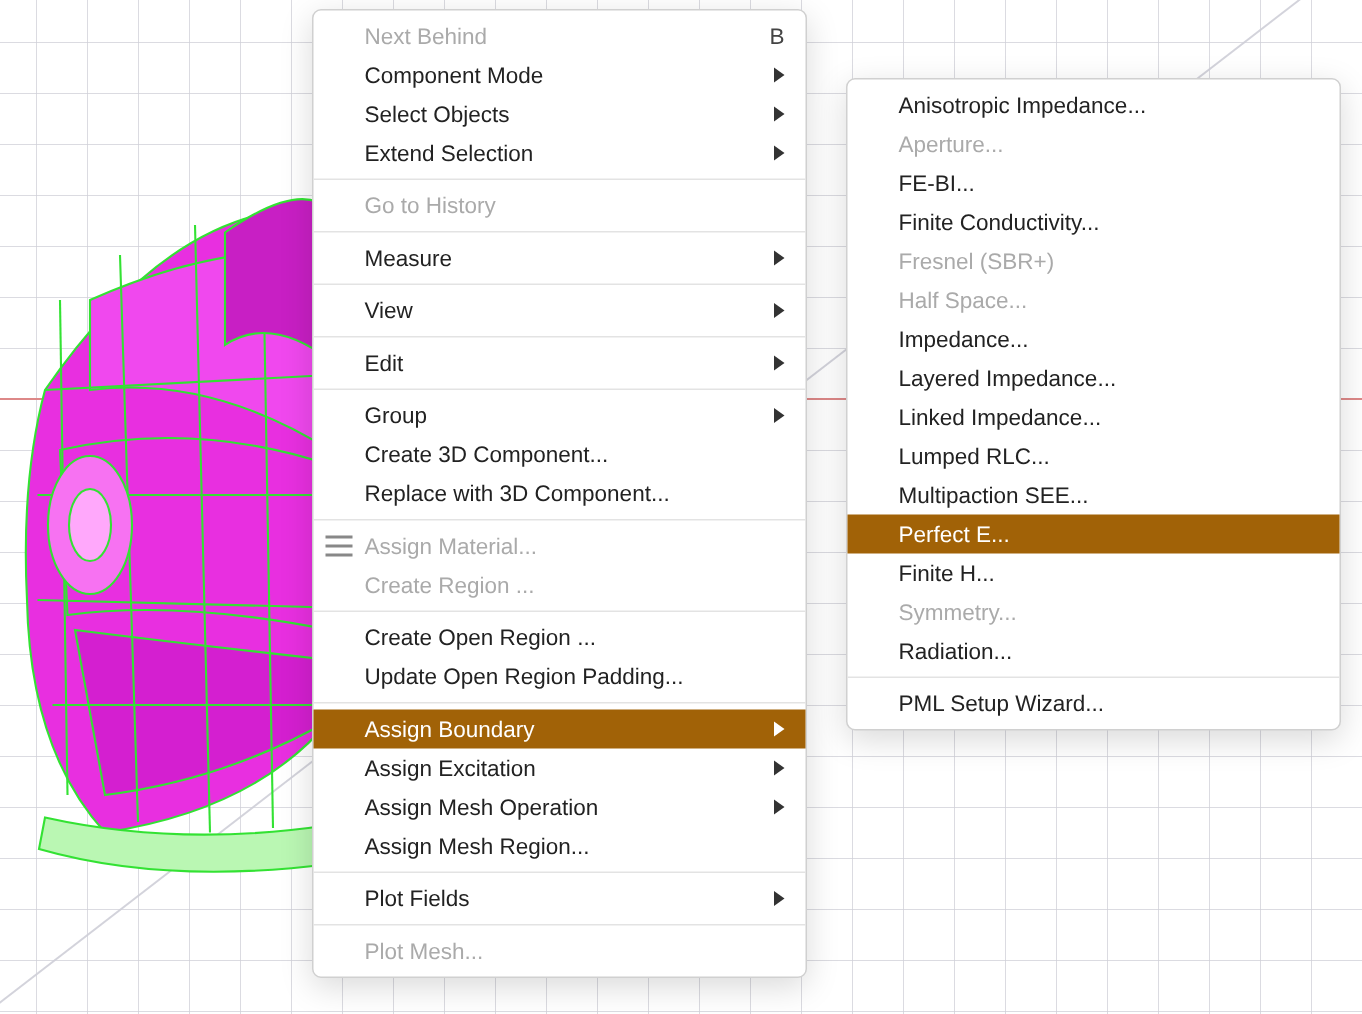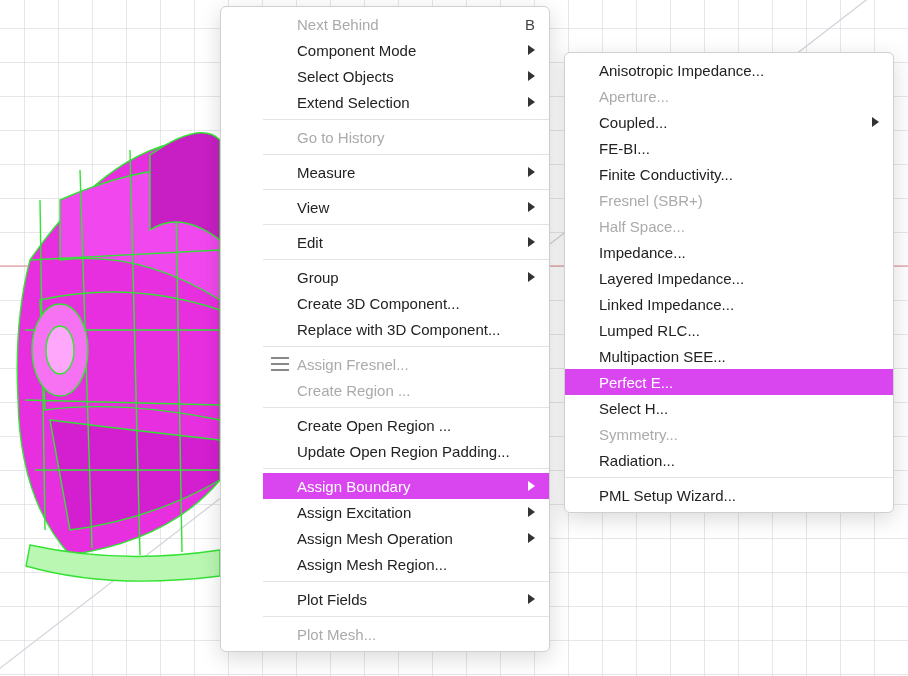--- a/index.html
+++ b/index.html
@@ -22,23 +22,22 @@
   .context-menu {
     position: absolute;
     background: #ffffff;
     border: 1px solid #d0d0d0;
     border-radius: 6px;
     box-shadow: 0 6px 22px rgba(0,0,0,0.15);
     padding: 4px 0;
     min-width: 330px;
   }
   .menu-primary {
-    left: 220px; top: 6px;
+    left: 208px; top: 6px;
     width: 316px;
-    padding-left: 42px;
   }
   .menu-secondary {
     left: 564px; top: 52px;
     width: 282px;
   }
   .menu-item {
     display: flex;
     align-items: center;
     height: 26px;
     padding: 0 14px 0 34px;
@@ -51,21 +50,21 @@
   .menu-item .shortcut { color: #444; padding-left: 20px; }
   .menu-item .arrow {
     width: 0; height: 0;
     border-top: 5px solid transparent;
     border-bottom: 5px solid transparent;
     border-left: 7px solid #333;
     margin-left: 8px;
   }
   .menu-item.disabled { color: #aaaaaa; }
   .menu-item.highlight {
-    background: #d946ef;
+    background: #a16207;
     color: #fff;
   }
   .menu-item.highlight .arrow { border-left-color: #fff; }
   .separator {
     height: 1px;
     background: #e3e3e3;
     margin: 4px 0;
   }
   .menu-icon {
     position: absolute;
@@ -175,21 +174,21 @@
     <div class="menu-item">
       <span class="label">Replace with 3D Component...</span>
     </div>
     <div class="separator"></div>
     <div class="menu-item disabled">
       <div class="menu-icon">
         <span></span>
         <span></span>
         <span></span>
       </div>
-      <span class="label">Assign Fresnel...</span>
+      <span class="label">Assign Material...</span>
     </div>
     <div class="menu-item disabled">
       <span class="label">Create Region ...</span>
     </div>
     <div class="separator"></div>
     <div class="menu-item">
       <span class="label">Create Open Region ...</span>
     </div>
     <div class="menu-item">
       <span class="label">Update Open Region Padding...</span>
@@ -222,24 +221,20 @@
   </div>
 
 <div class="context-menu menu-secondary" id="menu-secondary">
     <div class="menu-item">
       <span class="label">Anisotropic Impedance...</span>
     </div>
     <div class="menu-item disabled">
       <span class="label">Aperture...</span>
     </div>
     <div class="menu-item">
-      <span class="label">Coupled...</span>
-      <span class="arrow"></span>
-    </div>
-    <div class="menu-item">
       <span class="label">FE-BI...</span>
     </div>
     <div class="menu-item">
       <span class="label">Finite Conductivity...</span>
     </div>
     <div class="menu-item disabled">
       <span class="label">Fresnel (SBR+)</span>
     </div>
     <div class="menu-item disabled">
       <span class="label">Half Space...</span>
@@ -256,21 +251,21 @@
     <div class="menu-item">
       <span class="label">Lumped RLC...</span>
     </div>
     <div class="menu-item">
       <span class="label">Multipaction SEE...</span>
     </div>
     <div class="menu-item highlight">
       <span class="label">Perfect E...</span>
     </div>
     <div class="menu-item">
-      <span class="label">Select H...</span>
+      <span class="label">Finite H...</span>
     </div>
     <div class="menu-item disabled">
       <span class="label">Symmetry...</span>
     </div>
     <div class="menu-item">
       <span class="label">Radiation...</span>
     </div>
     <div class="separator"></div>
     <div class="menu-item">
       <span class="label">PML Setup Wizard...</span>

